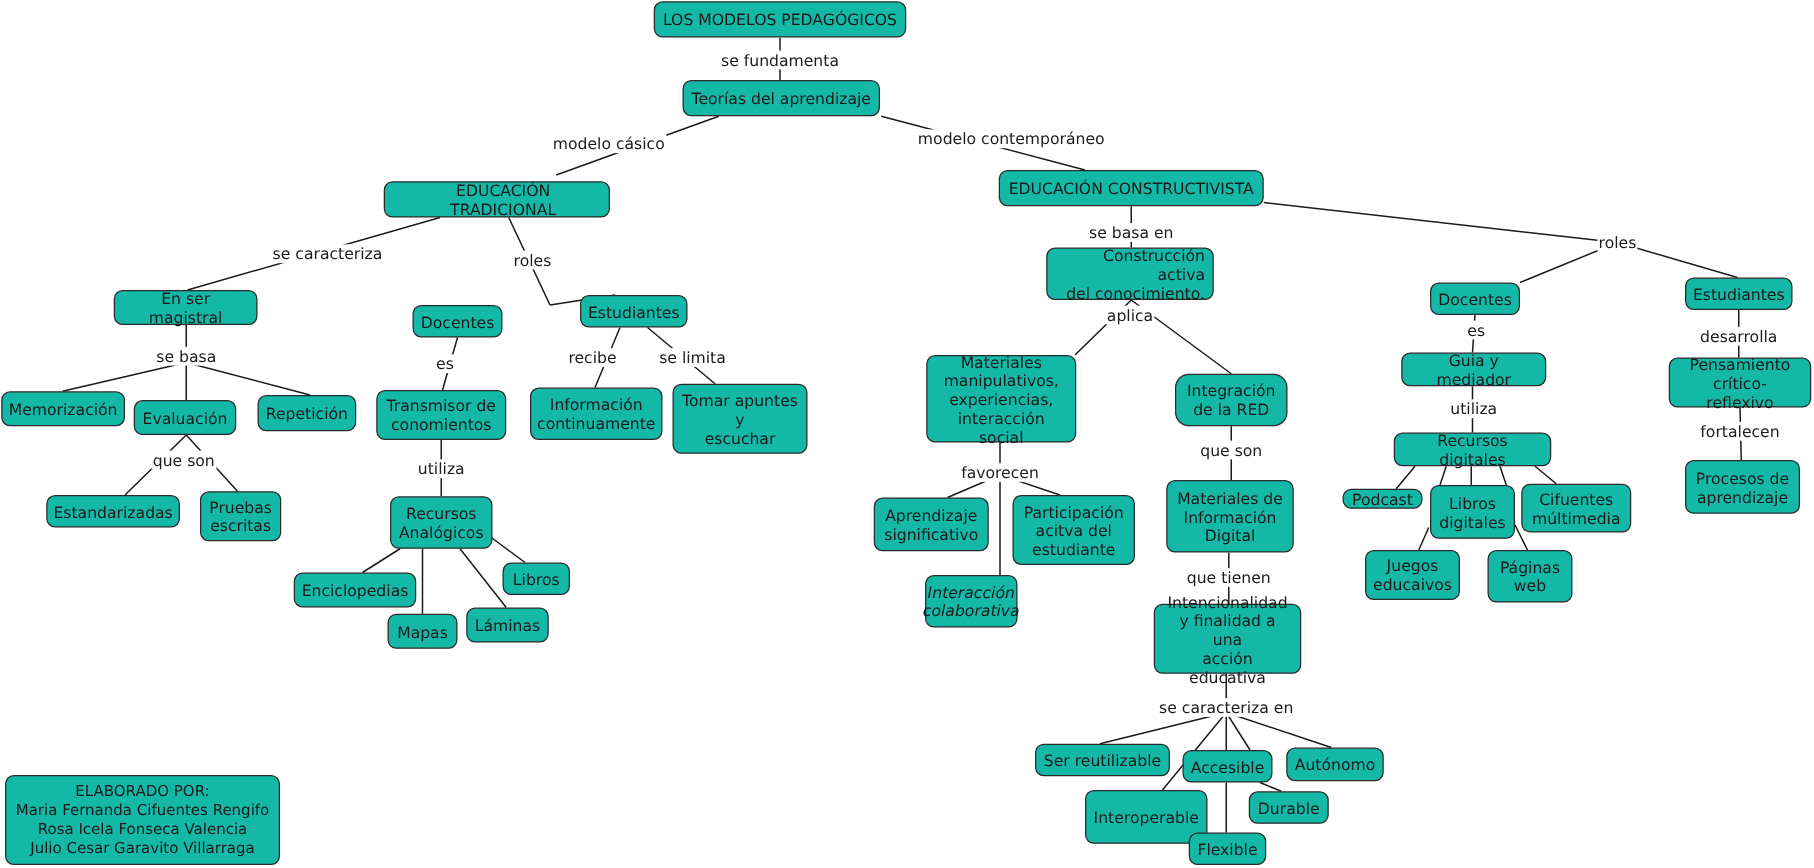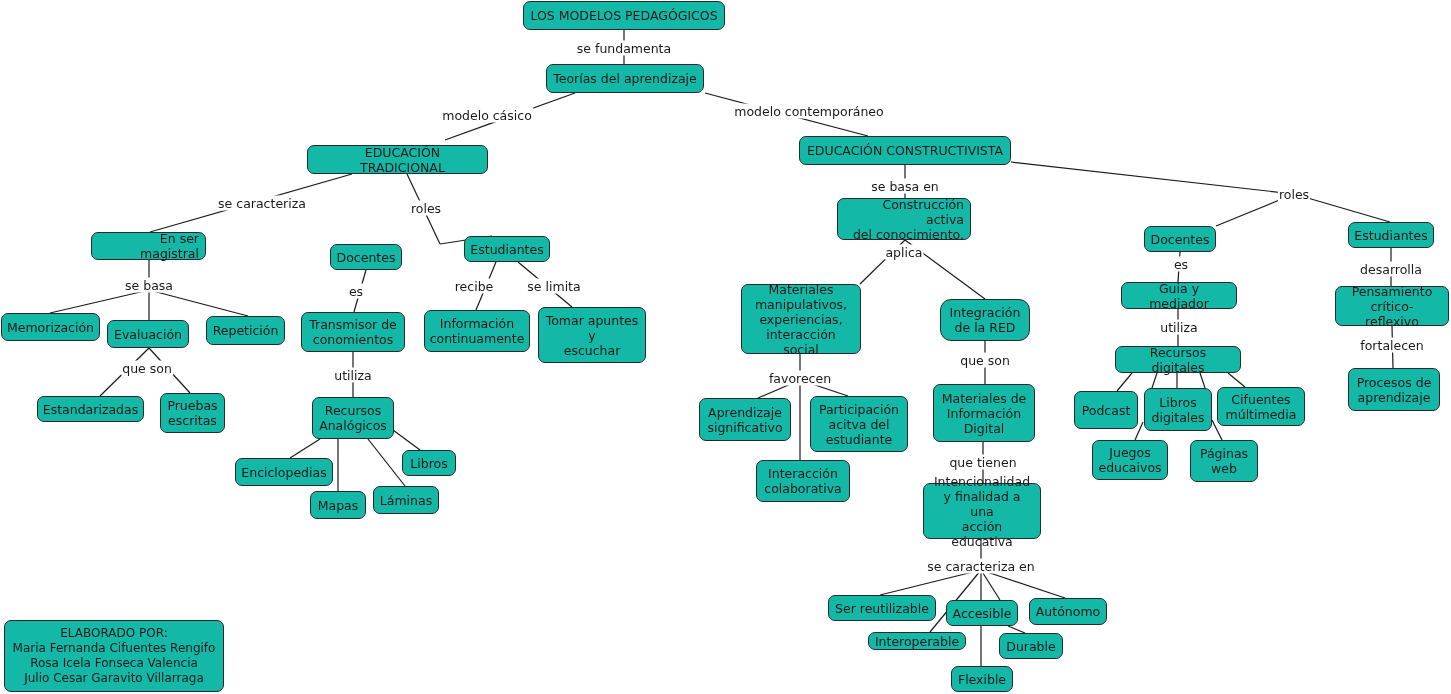--- a/index.html
+++ b/index.html
@@ -67,21 +67,21 @@
     <line x1="1212" y1="420" x2="1222" y2="440"></line>
     <line x1="1391" y1="248" x2="1391" y2="286"></line>
     <line x1="1392" y1="326" x2="1393" y2="368"></line>
   </svg>
 
 <div class="node" style="left:523px;top:1px;width:202px;height:29px;">LOS MODELOS PEDAGÓGICOS</div>
 <div class="node" style="left:546px;top:64px;width:158px;height:29px;">Teorías del aprendizaje</div>
 <div class="node" style="left:307px;top:145px;width:181px;height:29px;padding-left:16px;">EDUCACIÓN TRADICIONAL</div>
 <div class="node" style="left:799px;top:136px;width:212px;height:29px;">EDUCACIÓN CONSTRUCTIVISTA</div>
 
-<div class="node" style="left:91px;top:232px;width:115px;height:28px;text-align:right;">En ser magistral</div>
+<div class="node" style="left:91px;top:232px;width:115px;height:28px;">En ser magistral</div>
 <div class="node" style="left:1px;top:313px;width:99px;height:28px;">Memorización</div>
 <div class="node" style="left:107px;top:320px;width:82px;height:28px;">Evaluación</div>
 <div class="node" style="left:206px;top:316px;width:79px;height:29px;">Repetición</div>
 <div class="node" style="left:37px;top:396px;width:107px;height:26px;">Estandarizadas</div>
 <div class="node" style="left:160px;top:393px;width:65px;height:40px;">Pruebas
 escritas</div>
 
 <div class="node" style="left:330px;top:244px;width:72px;height:26px;">Docentes</div>
 <div class="node" style="left:464px;top:236px;width:86px;height:26px;">Estudiantes</div>
 <div class="node" style="left:301px;top:312px;width:104px;height:40px;">Transmisor de
@@ -104,40 +104,40 @@
 manipulativos,
 experiencias,
 interacción social</div>
 <div class="node" style="left:940px;top:299px;width:90px;height:42px;border-radius:11px;">Integración
 de la RED</div>
 <div class="node" style="left:699px;top:398px;width:92px;height:43px;">Aprendizaje
 significativo</div>
 <div class="node" style="left:810px;top:396px;width:98px;height:56px;">Participación
 acitva del
 estudiante</div>
-<div class="node" style="left:756px;top:460px;width:94px;height:42px;">Interacción
+<div class="node" style="left:740px;top:460px;width:74px;height:42px;font-style:italic;">Interacción
 colaborativa</div>
 <div class="node" style="left:933px;top:384px;width:102px;height:58px;">Materiales de
 Información
 Digital</div>
 <div class="node" style="left:923px;top:483px;width:118px;height:56px;">Intencionalidad
 y finalidad a una
 acción educativa</div>
 <div class="node" style="left:828px;top:595px;width:108px;height:26px;">Ser reutilizable</div>
 <div class="node" style="left:946px;top:600px;width:72px;height:26px;">Accesible</div>
 <div class="node" style="left:1029px;top:598px;width:78px;height:27px;">Autónomo</div>
-<div class="node" style="left:868px;top:632px;width:98px;height:18px;">Interoperable</div>
+<div class="node" style="left:868px;top:632px;width:98px;height:43px;">Interoperable</div>
 <div class="node" style="left:999px;top:633px;width:64px;height:26px;">Durable</div>
 <div class="node" style="left:951px;top:666px;width:62px;height:26px;">Flexible</div>
 
 <div class="node" style="left:1144px;top:226px;width:72px;height:26px;">Docentes</div>
 <div class="node" style="left:1348px;top:222px;width:86px;height:26px;">Estudiantes</div>
 <div class="node" style="left:1121px;top:282px;width:116px;height:27px;">Guia y mediador</div>
 <div class="node" style="left:1115px;top:346px;width:126px;height:27px;">Recursos digitales</div>
-<div class="node" style="left:1074px;top:391px;width:64px;height:38px;">Podcast</div>
+<div class="node" style="left:1074px;top:391px;width:64px;height:16px;">Podcast</div>
 <div class="node" style="left:1144px;top:388px;width:68px;height:43px;">Libros
 digitales</div>
 <div class="node" style="left:1217px;top:387px;width:88px;height:39px;">Cifuentes
 múltimedia</div>
 <div class="node" style="left:1092px;top:440px;width:76px;height:40px;">Juegos
 educaivos</div>
 <div class="node" style="left:1190px;top:440px;width:68px;height:42px;">Páginas
 web</div>
 <div class="node" style="left:1335px;top:286px;width:114px;height:40px;">Pensamiento
 crítico- reflexivo</div>

